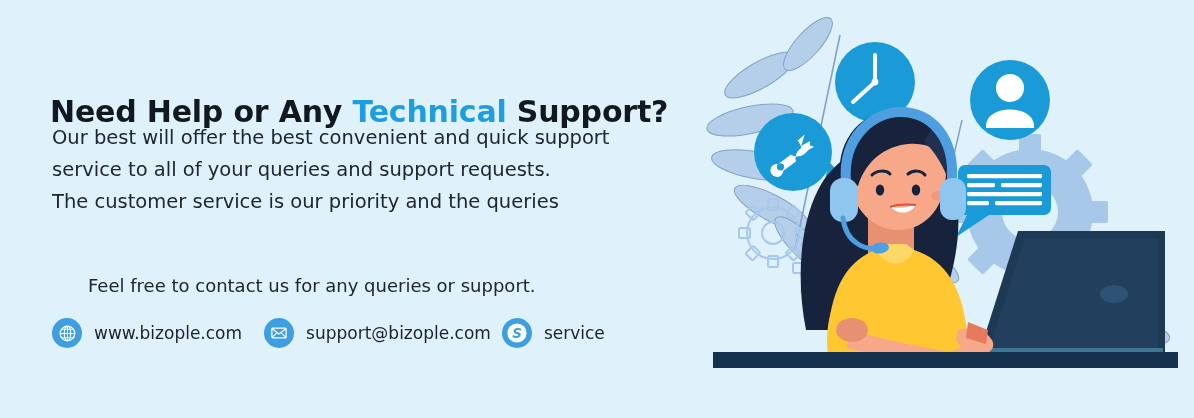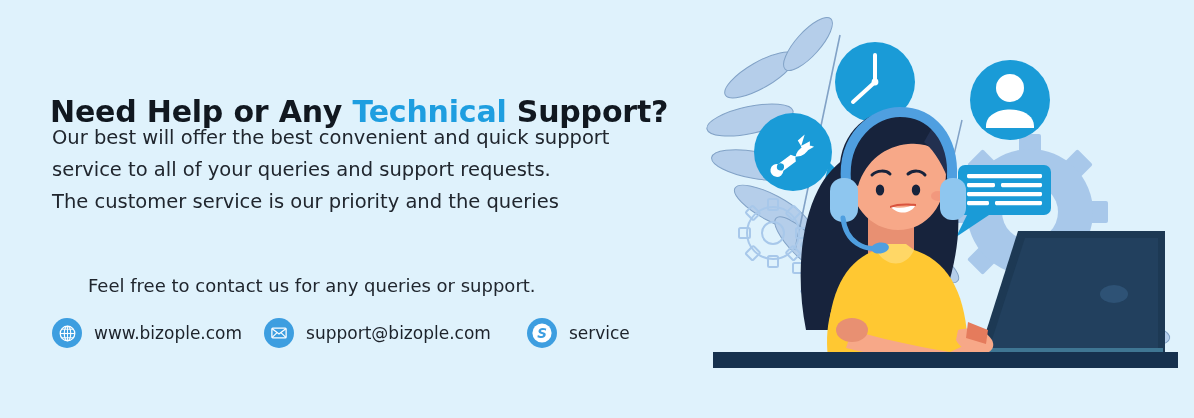--- a/index.html
+++ b/index.html
@@ -22,21 +22,21 @@
     position:absolute;left:2px;top:122px;width:690px;
     font-size:19.5px;line-height:32px;color:#20262e;font-weight:400;
   }
   .para2{
     position:absolute;left:2px;top:270px;width:690px;
     font-size:18px;line-height:32px;color:#20262e;margin-left:36px;
   }
   .contacts{position:absolute;left:2px;top:318px;display:flex;align-items:flex-end;}
   .contact{display:flex;align-items:center;}
   .c-gap1{margin-right:22px;}
-  .c-gap2{margin-right:36px;}
+  .c-gap2{margin-right:11px;}
   .cicon{
     width:30px;height:30px;border-radius:50%;
     background:#3d9ee0;display:flex;align-items:center;justify-content:center;
     flex:none;
   }
   .clabel{font-size:17px;color:#1c222a;margin-left:12px;white-space:nowrap;}
 
   
   .art{position:absolute;left:700px;top:0;width:494px;height:418px;}
   .art svg{display:block;}

